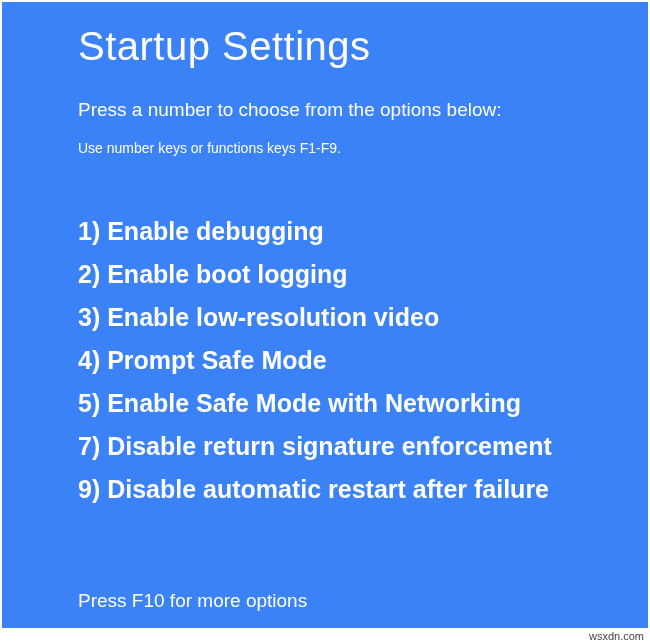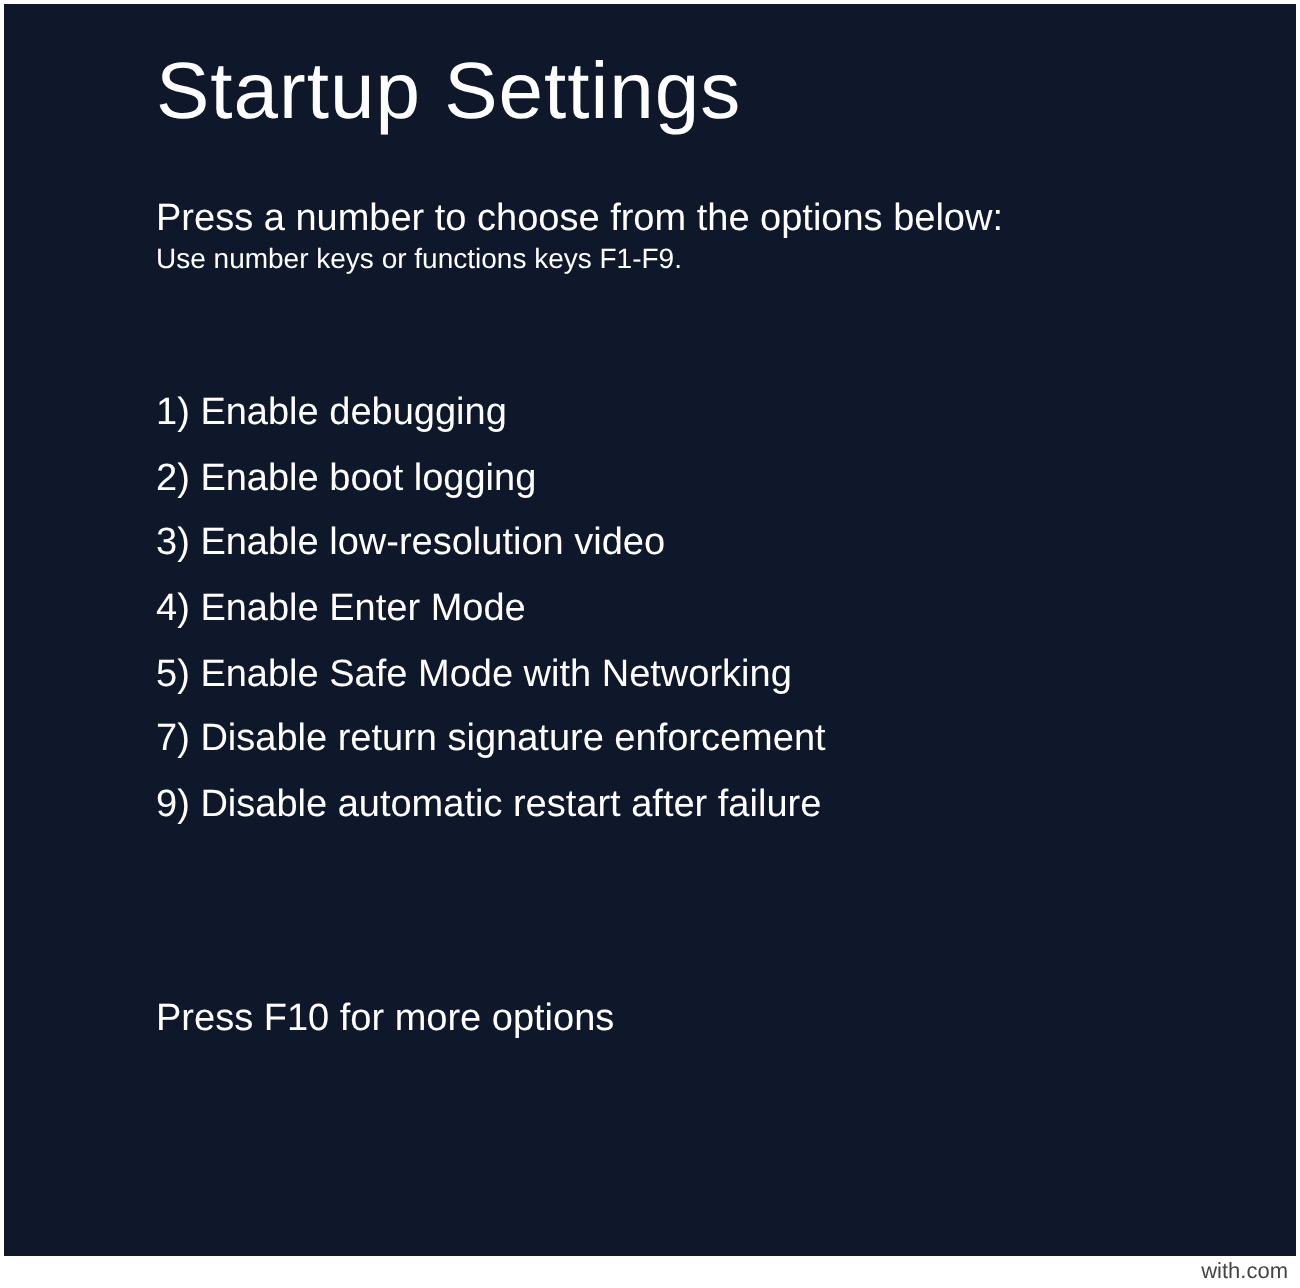--- a/index.html
+++ b/index.html
@@ -15,46 +15,46 @@
       font-weight: 300;
       position: relative;
       overflow: hidden;
     }
     .frame {
       position: absolute;
       top: 2px;
       left: 2px;
       right: 2px;
       bottom: 16px;
-      background: #0f172a;
+      background: #3b82f6;
       color: #ffffff;
       padding: 22px 0 0 76px;
     }
     .title {
       font-size: 40px;
       font-weight: 300;
       letter-spacing: 0.5px;
       margin-bottom: 30px;
     }
     .subtitle {
       font-size: 19px;
       font-weight: 300;
-      margin-bottom: 0;
+      margin-bottom: 19px;
     }
     .hint {
       font-size: 14px;
       font-weight: 300;
       margin-bottom: 54px;
     }
     .options {
       margin-bottom: 76px;
     }
     .option-row {
-      font-size: 19px;
-      font-weight: 400;
+      font-size: 25px;
+      font-weight: 700;
       line-height: 1.72;
     }
     .option-num {
       display: inline;
     }
     .option-label {
       display: inline;
     }
     .footer-block {
     }
@@ -89,34 +89,34 @@
     <div class="option-row">
       <span class="option-num">2)</span>
       <span class="option-label">Enable boot logging</span>
     </div>
     <div class="option-row">
       <span class="option-num">3)</span>
       <span class="option-label">Enable low-resolution video</span>
     </div>
     <div class="option-row">
       <span class="option-num">4)</span>
-      <span class="option-label">Enable Enter Mode</span>
+      <span class="option-label">Prompt Safe Mode</span>
     </div>
     <div class="option-row">
       <span class="option-num">5)</span>
       <span class="option-label">Enable Safe Mode with Networking</span>
     </div>
     <div class="option-row">
       <span class="option-num">7)</span>
       <span class="option-label">Disable return signature enforcement</span>
     </div>
     <div class="option-row">
       <span class="option-num">9)</span>
       <span class="option-label">Disable automatic restart after failure</span>
     </div>
   </div>
 
   <div class="footer-block">
     <div class="footer-line">Press F10 for more options</div>
   </div>
 </div>
 
-<div class="watermark">with.com</div>
+<div class="watermark">wsxdn.com</div>
 
 </body></html>

